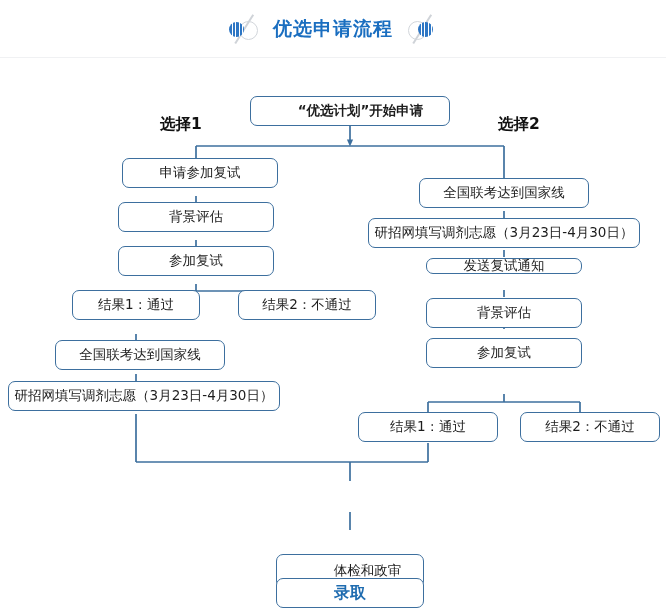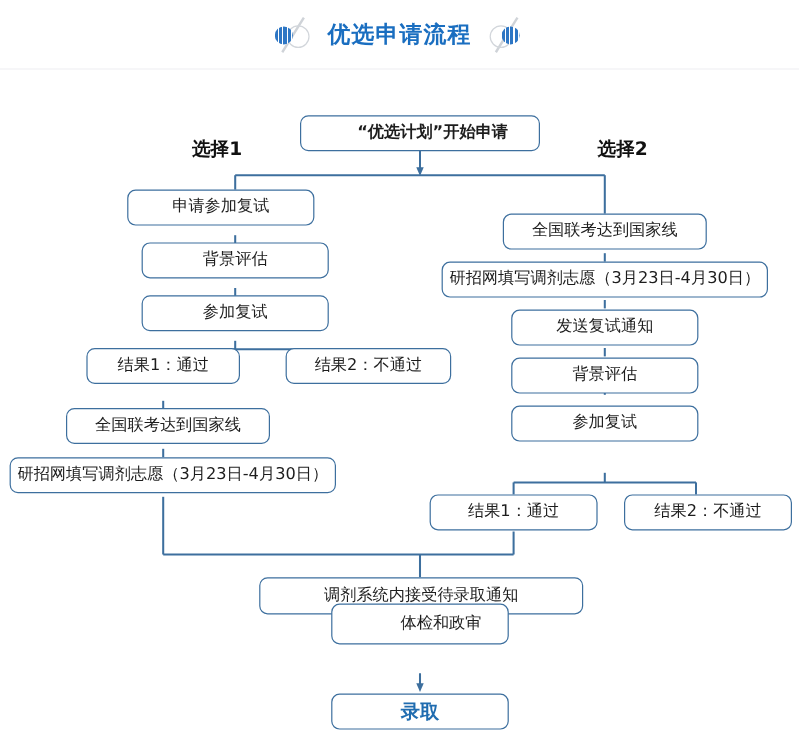--- a/index.html
+++ b/index.html
@@ -192,33 +192,32 @@
 
       <path d="M350,561 L350,573" marker-end="url(#arrow)"></path>
     </g>
   </svg>
 
   <div class="branch-label" style="left:160px; top:114px;">选择1</div>
   <div class="branch-label" style="left:470px; top:114px;margin-left:28px;">选择2</div>
 
   <div class="node start" style="left:250px; top:96px; width:200px; height:30px;">“优选计划”开始申请</div>
 
-  <div class="node" style="left:106px; top:158px; width:156px; height:30px;">申请参加复试</div>
+  <div class="node" style="left:122px; top:158px; width:156px; height:30px;">申请参加复试</div>
   <div class="node" style="left:118px; top:202px; width:156px; height:30px;">背景评估</div>
   <div class="node" style="left:118px; top:246px; width:156px; height:30px;">参加复试</div>
   <div class="node" style="left:72px; top:290px; width:128px; height:30px;">结果1：通过</div>
   <div class="node" style="left:238px; top:290px; width:138px; height:30px;">结果2：不通过</div>
   <div class="node" style="left:55px; top:340px; width:170px; height:30px;">全国联考达到国家线</div>
   <div class="node" style="left:8px; top:381px; width:272px; height:30px;">研招网填写调剂志愿（3月23日-4月30日）</div>
 
   <div class="node" style="left:419px; top:178px; width:170px; height:30px;">全国联考达到国家线</div>
   <div class="node" style="left:368px; top:218px; width:272px; height:30px;">研招网填写调剂志愿（3月23日-4月30日）</div>
-  <div class="node" style="left:426px; top:258px; width:156px; height:30px;">发送复试通知</div>
+  <div class="node" style="left:426px; top:258px; width:156px; height:16px;">发送复试通知</div>
   <div class="node" style="left:426px; top:298px; width:156px; height:30px;">背景评估</div>
   <div class="node" style="left:426px; top:338px; width:156px; height:30px;">参加复试</div>
   <div class="node" style="left:358px; top:412px; width:140px; height:30px;">结果1：通过</div>
   <div class="node" style="left:520px; top:412px; width:140px; height:30px;">结果2：不通过</div>
 
-  <div class="node" style="left:216px; top:481px; width:270px; height:31px;">调剂系统内接受待录取通知</div>
-  <div class="node" style="left:276px; top:503px; width:148px; height:34px;padding-left:35px;">体检和政审</div>
+  <div class="node" style="left:276px; top:554px; width:148px; height:34px;padding-left:35px;">体检和政审</div>
   <div class="node finish" style="left:276px; top:578px; width:148px; height:30px;">录取</div>
 
 </div>
 
 </body></html>

